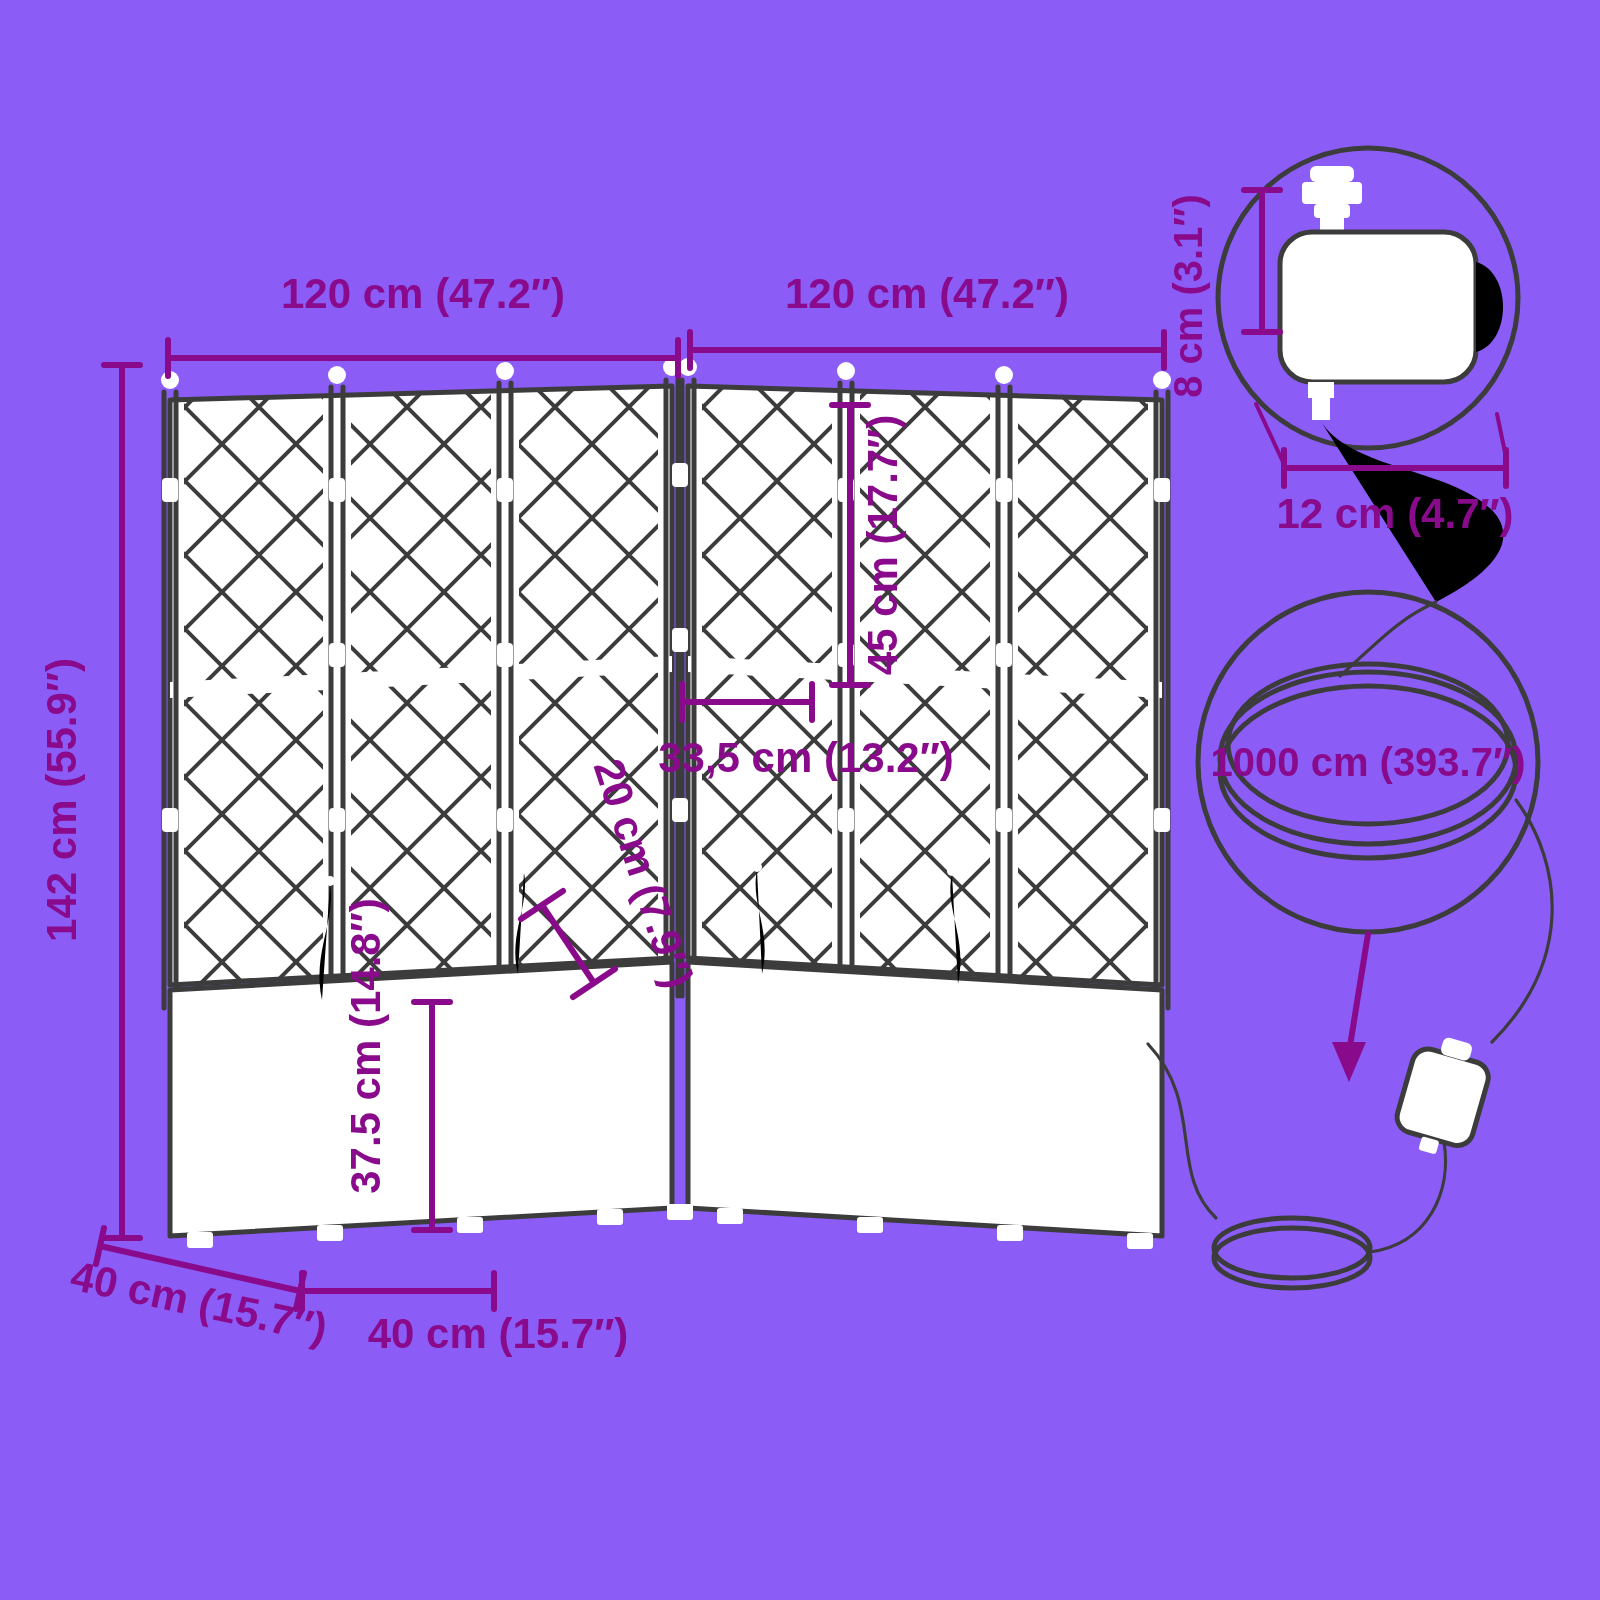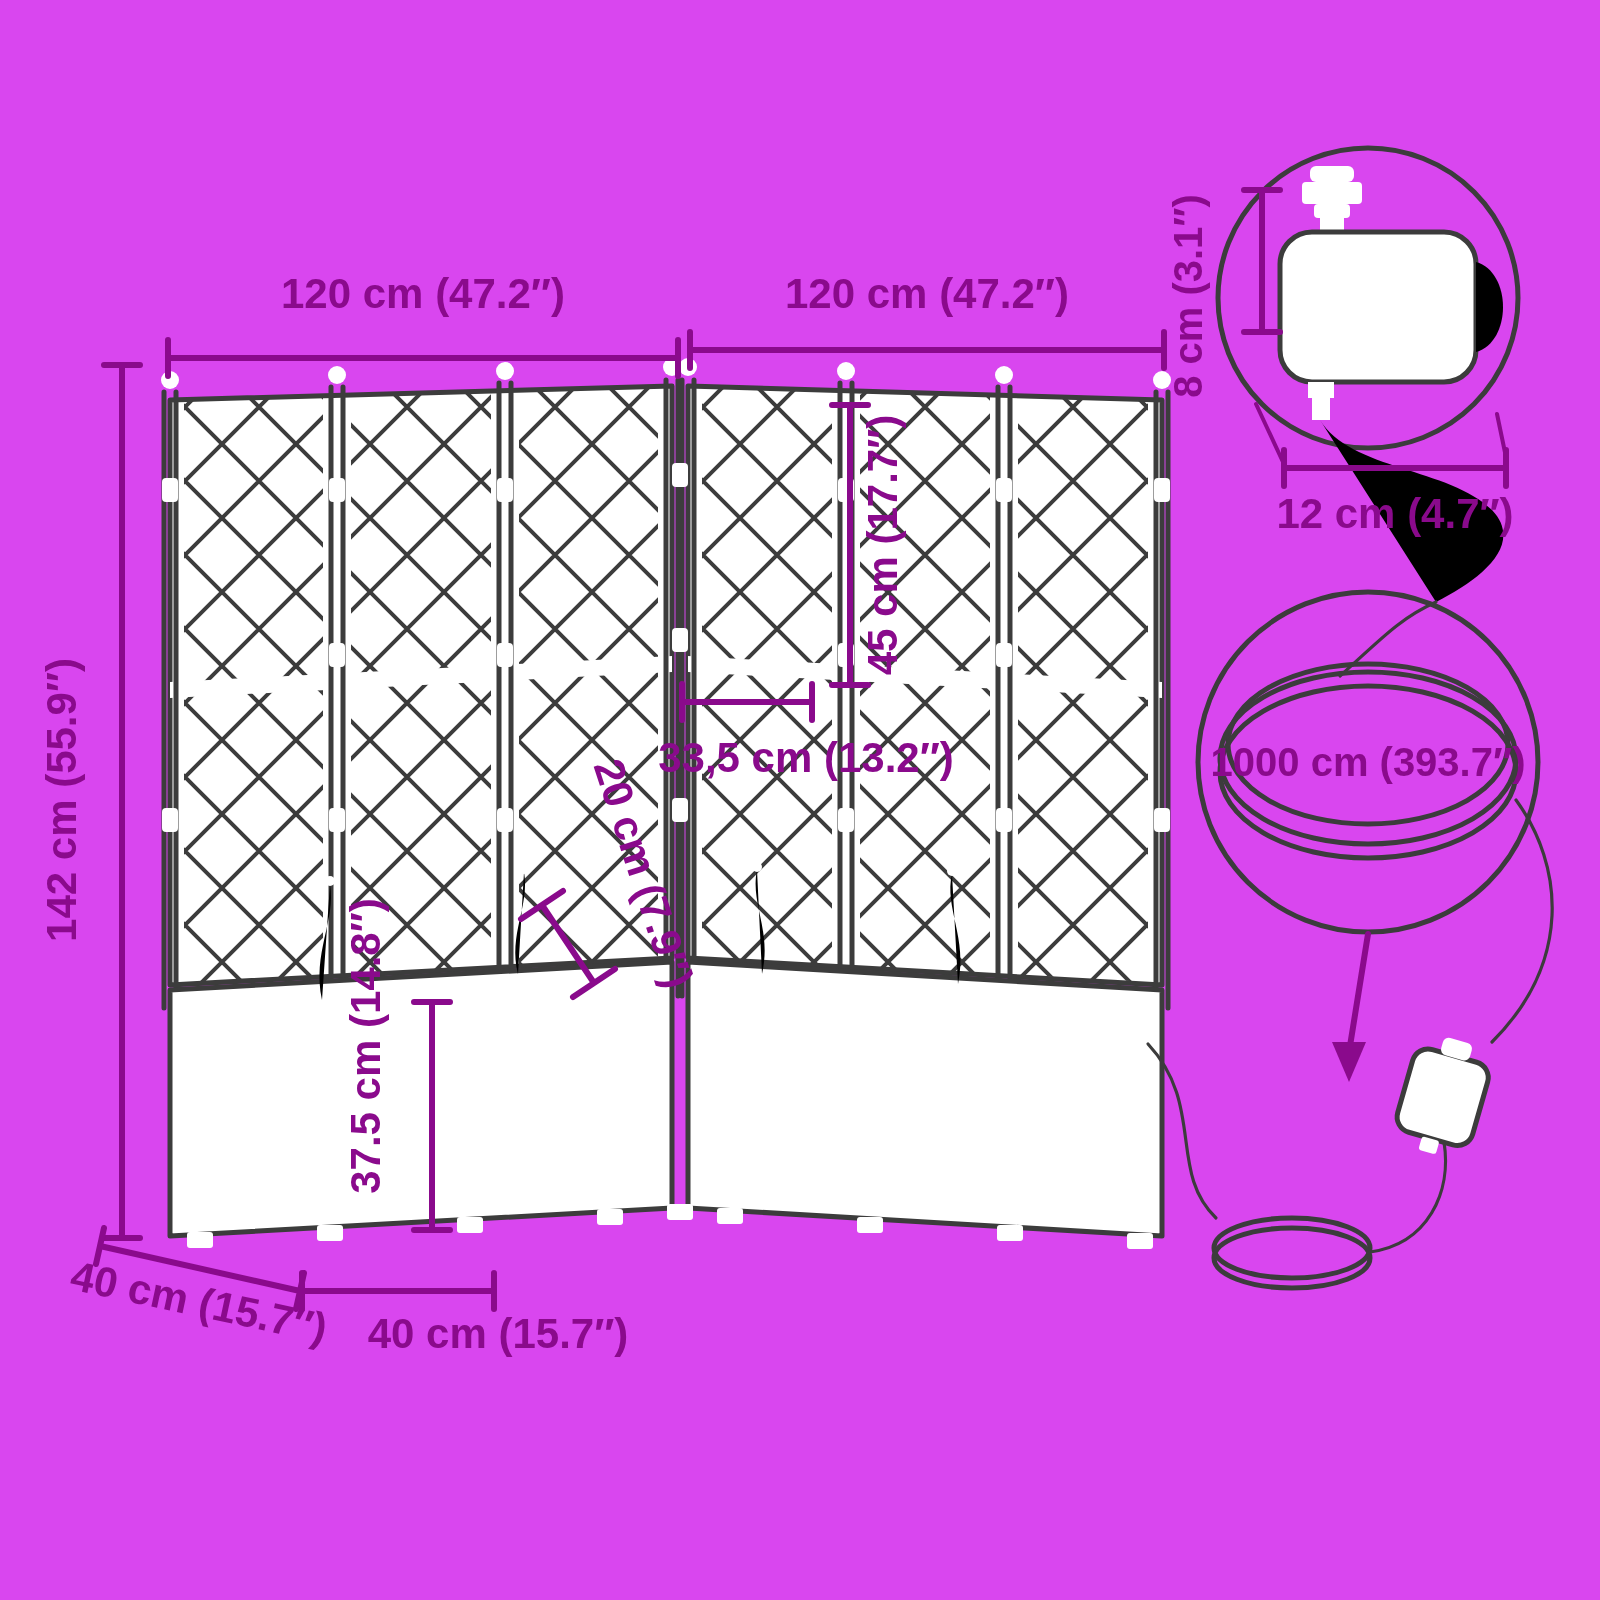--- a/index.html
+++ b/index.html
@@ -1,16 +1,16 @@
 <!DOCTYPE html>
 <html><head>
 <meta charset="utf-8">
 <style>
   html,body{margin:0;padding:0;background:#fff;}
-  .stage{width:1600px;height:1600px;background:#d946ef;position:relative;overflow:hidden;text-align:right;}
+  .stage{width:1600px;height:1600px;background:#8b5cf6;position:relative;overflow:hidden;text-align:right;}
   svg{display:block;}
   .k{stroke:#3c3c3c;fill:none;stroke-width:5;stroke-linecap:round;stroke-linejoin:round;}
   .k4{stroke-width:4;}
   .k3{stroke-width:3.2;}
   .wf{fill:#ffffff;}
   .dim{stroke:#8a0a8c;fill:none;stroke-width:6;stroke-linecap:round;stroke-linejoin:round;}
   .dim4{stroke-width:4;}
   .dimfill{fill:#8a0a8c;stroke:none;}
   .dimtext{fill:#8a0a8c;font:700 42px "Liberation Sans", sans-serif;}
   .t40{font-size:40px;}

